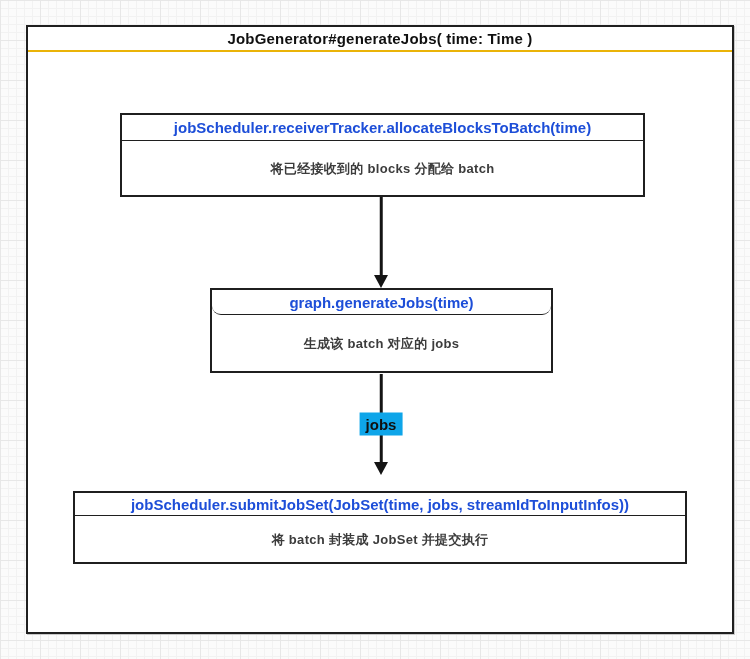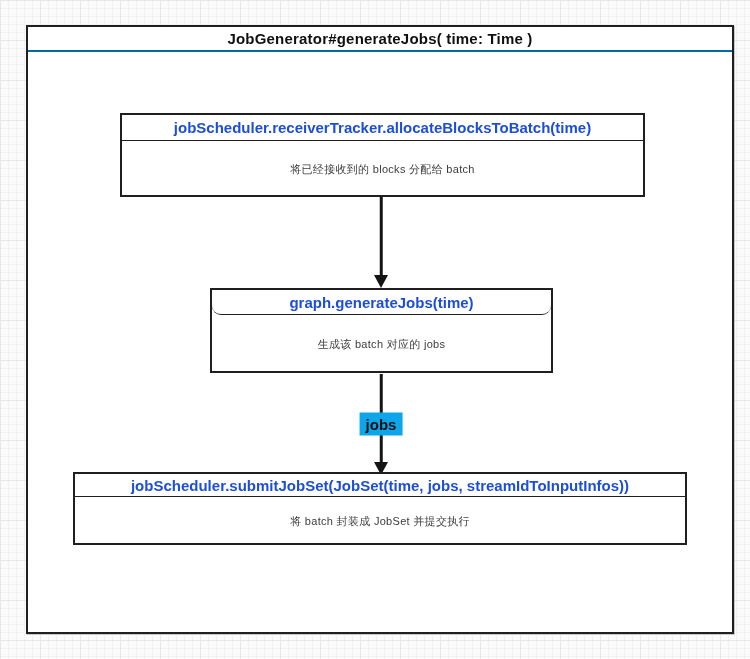--- a/index.html
+++ b/index.html
@@ -35,21 +35,21 @@
     width: 708px; height: 609px;
     background: #ffffff;
     border: 2px solid #1f1f1f;
     box-shadow: 1px 1px 0 #c9c9c9;
   }
 
   .frame-titlebar {
     position: absolute;
     left: 0; top: 0; right: 0;
     height: 25px;
-    border-bottom: 2px solid #0369a1;
+    border-bottom: 2px solid #eab308;
     display: flex;
     align-items: center;
     justify-content: center;
   }
 
   .frame-title {
     font-size: 15px;
     font-weight: bold;
     color: #101010;
     letter-spacing: 0.2px;
@@ -73,34 +73,35 @@
     color: #1d4ed8;
     white-space: nowrap;
     overflow: hidden;
   }
 
   .node-body {
     width: 100%;
     display: flex;
     align-items: center;
     justify-content: center;
-    font-size: 11px;
+    font-size: 13px;
     color: #3c3c3c;
     letter-spacing: 0.3px;
+    font-weight: bold;
   }
 
   .node-1 { left: 120px; top: 113px; width: 525px; height: 84px; }
   .node-1 .node-header { height: 26px; }
   .node-1 .node-body   { height: 56px; }
 
   .node-2 { left: 210px; top: 288px; width: 343px; height: 85px; }
   .node-2 .node-header { height: 25px; border-radius: 9px; }
   .node-2 .node-body   { height: 58px; }
 
-  .node-3 { left: 73px;  top: 472px; width: 614px; height: 73px; }
+  .node-3 { left: 73px;  top: 491px; width: 614px; height: 73px; }
   .node-3 .node-header { height: 23px; }
   .node-3 .node-body   { height: 48px; }
 
   
   .arrow {
     position: absolute;
     width: 16px;
     transform: translateX(-8px);
   }
   .arrow-1 { left: 381px; top: 197px; height: 91px; }

